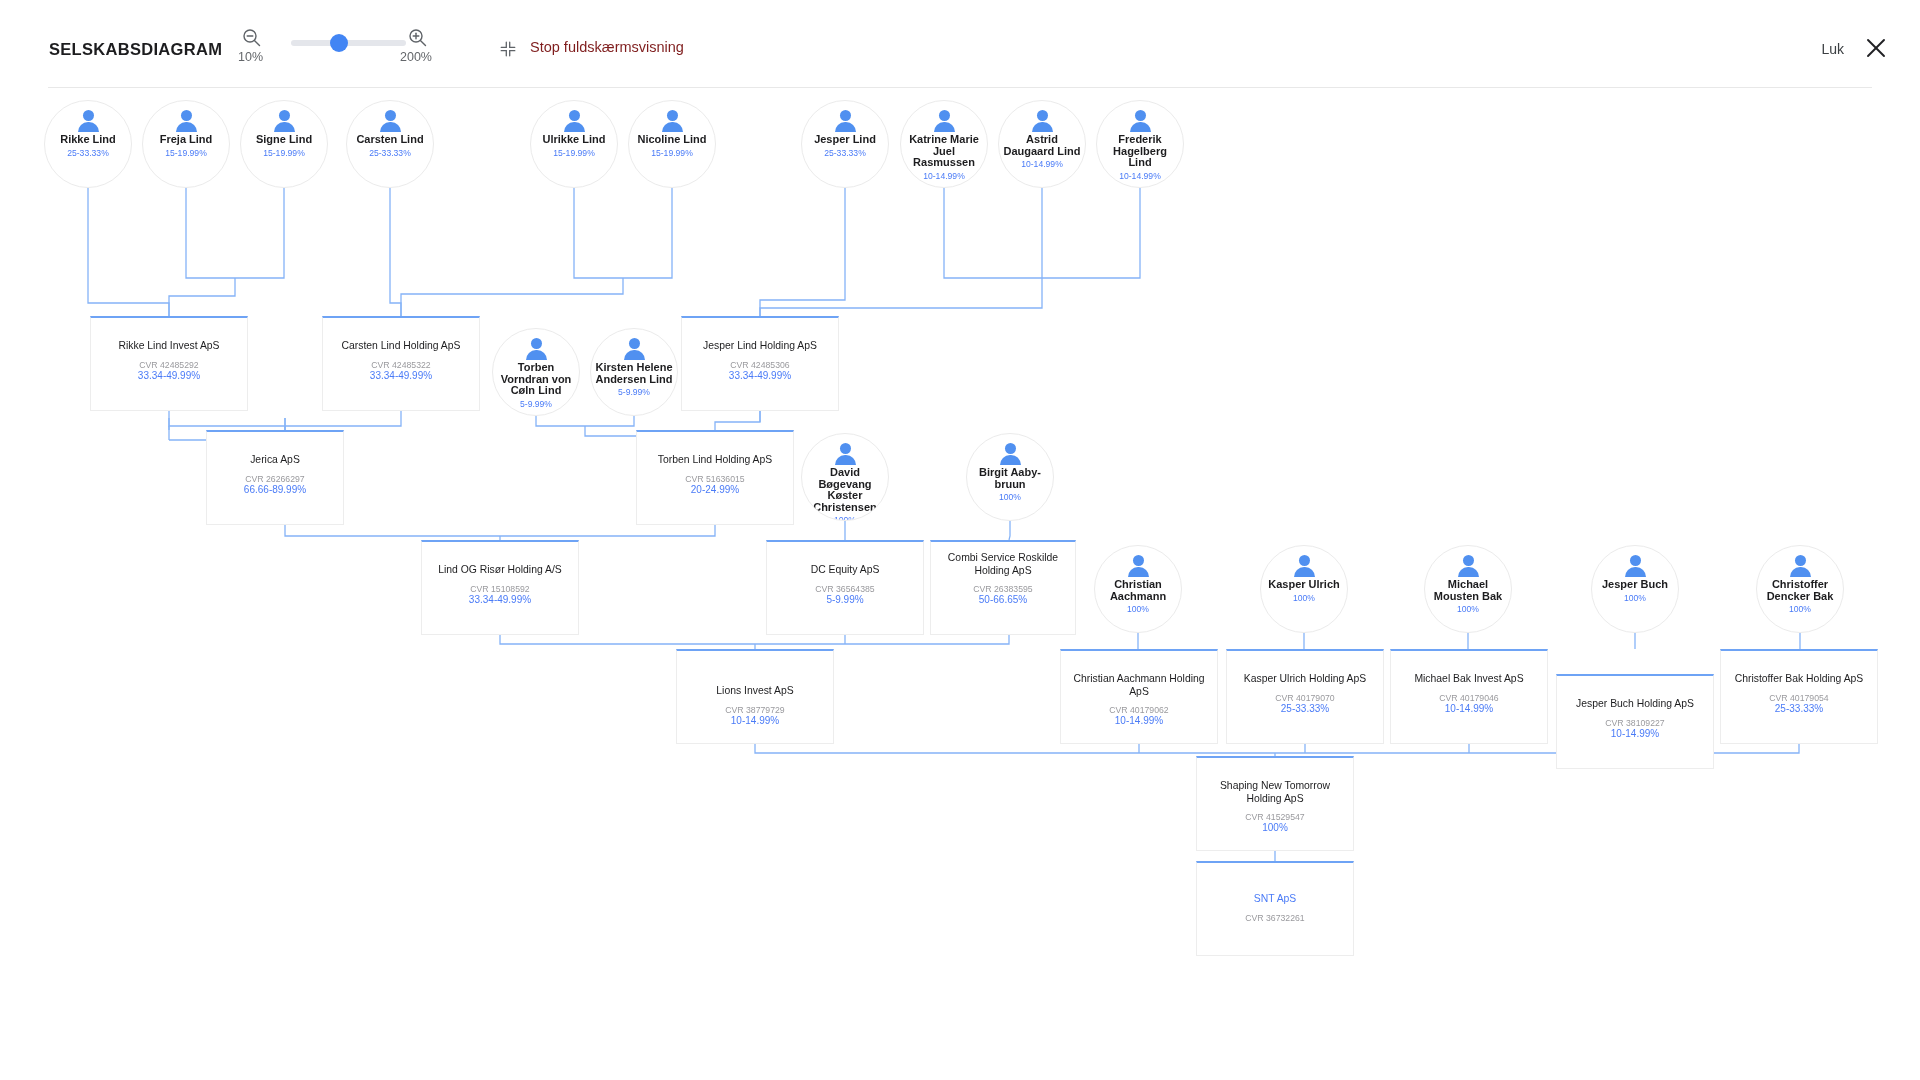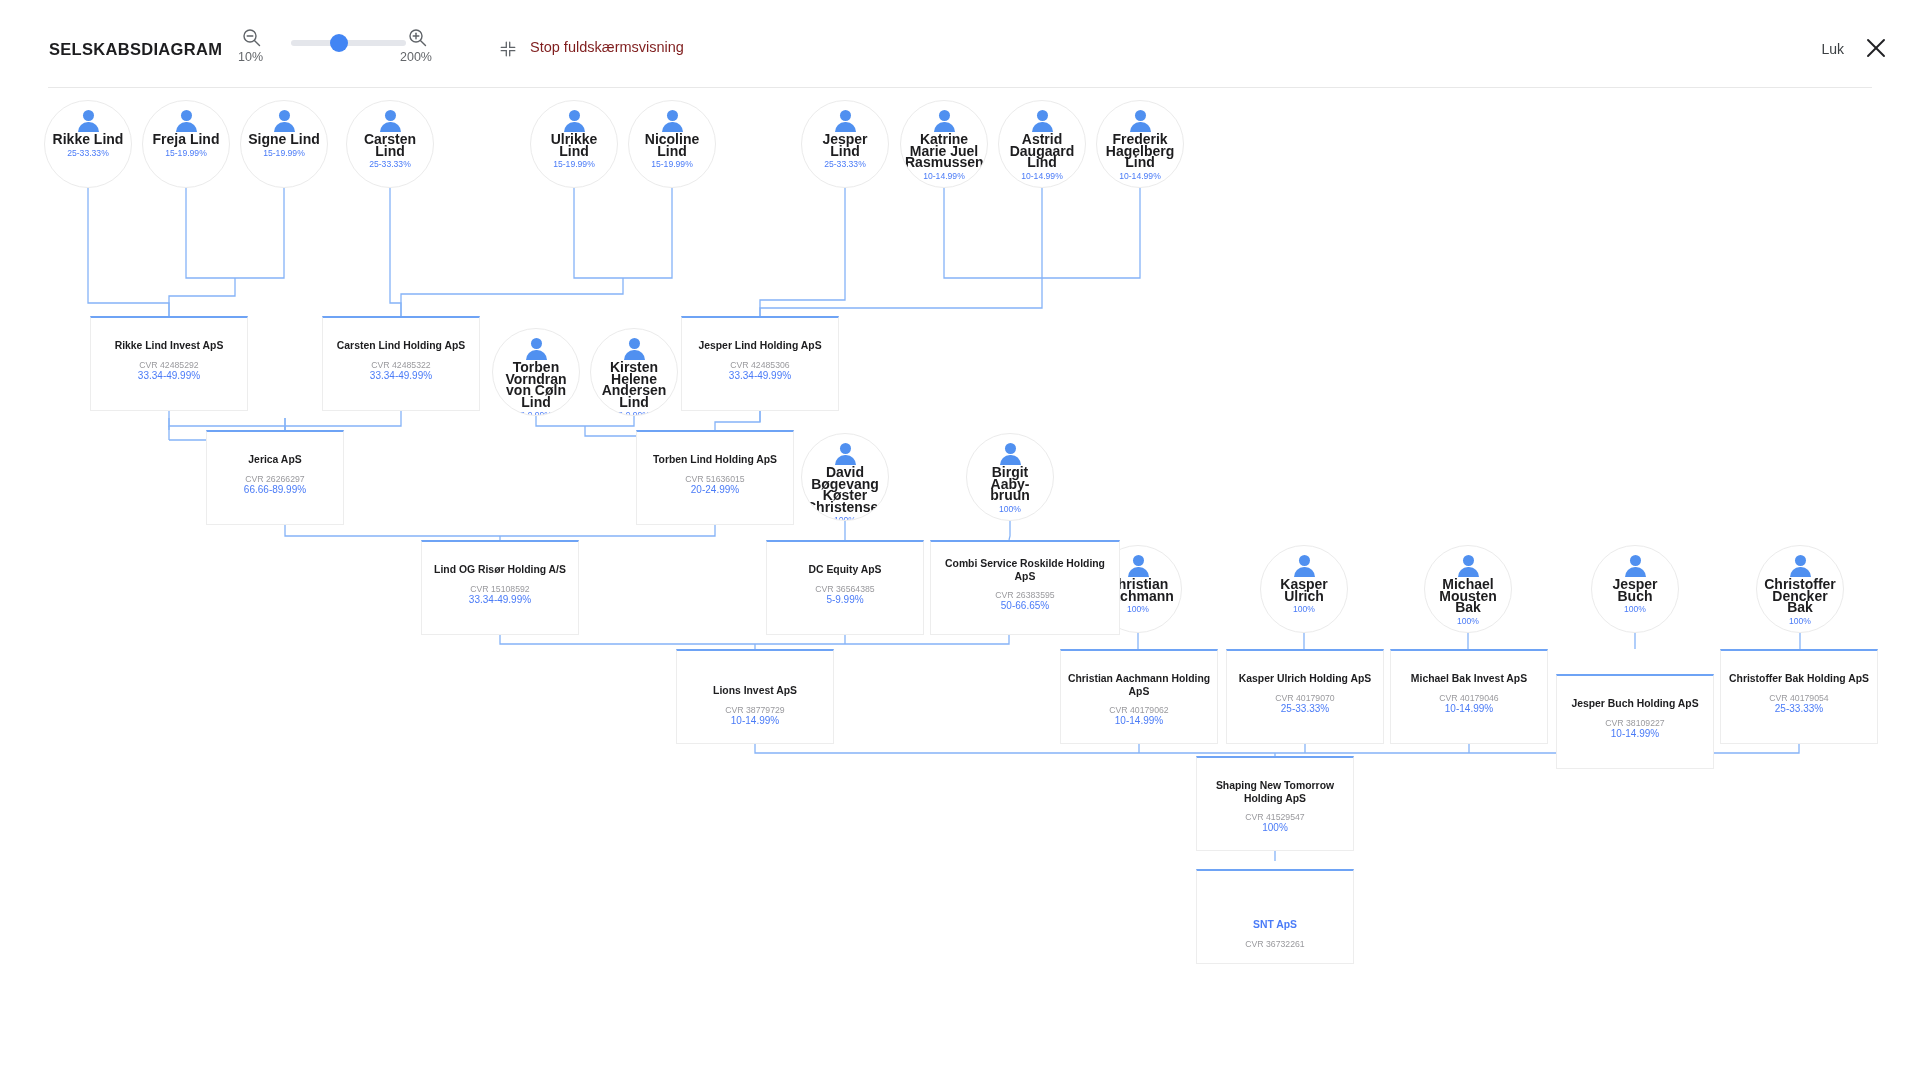--- a/index.html
+++ b/index.html
@@ -85,36 +85,36 @@
   .person .avatar .head {
     position: absolute; left: 8px; top: 0;
     width: 11px; height: 11px; border-radius: 50%; background: #5090f0;
   }
   .person .avatar .body {
     position: absolute; left: 3px; top: 12px;
     width: 21px; height: 10px;
     border-radius: 11px 11px 0 0; background: #5090f0;
   }
   .person .pname {
-    font-size: 14px; font-weight: bold; color: #1d1d1f;
+    font-size: 11px; font-weight: bold; color: #1d1d1f;
     line-height: 11.5px; padding: 0 4px;
   }
   .person .ppct {
     font-size: 8.6px; color: #4a7bf7; margin-top: 2px;
   }
 
   .company {
     position: absolute;
     background: #fff;
     border: 1px solid #ededed;
     border-top: 2px solid #6ea3f5;
     text-align: center;
   }
   .company .cname {
-    font-size: 10.4px; font-weight: bold; color: #1d1d1f;
+    font-size: 10.4px; font-weight: normal; color: #1d1d1f;
     line-height: 12.5px; padding: 0 6px;
   }
   .company .ccvr { font-size: 8.7px; color: #9a9a9e; margin-top: 7px; }
   .company .cpct { font-size: 10px; color: #4a7bf7; }
   .company.root .cname { color: #4a7bf7; }
 </style>
 </head>
 <body>
 
 <div id="header">
@@ -421,21 +421,21 @@
       <div class="company" style="left: 421px; top: 452px; width: 158px; height: 95px; padding-top: 22px;">
         <div class="cname">Lind OG Risør Holding A/S</div>
         <div class="ccvr">CVR 15108592</div>
         <div class="cpct">33.34-49.99%</div>
       </div>
       <div class="company" style="left: 766px; top: 452px; width: 158px; height: 95px; padding-top: 22px;">
         <div class="cname">DC Equity ApS</div>
         <div class="ccvr">CVR 36564385</div>
         <div class="cpct">5-9.99%</div>
       </div>
-      <div class="company" style="left: 930px; top: 452px; width: 190px; height: 95px; padding-top: 16px;">
+      <div class="company" style="left: 930px; top: 452px; width: 146px; height: 95px; padding-top: 10px;">
         <div class="cname">Combi Service Roskilde Holding ApS</div>
         <div class="ccvr">CVR 26383595</div>
         <div class="cpct">50-66.65%</div>
       </div>
       <div class="company" style="left: 676px; top: 561px; width: 158px; height: 95px; padding-top: 34px;">
         <div class="cname">Lions Invest ApS</div>
         <div class="ccvr">CVR 38779729</div>
         <div class="cpct">10-14.99%</div>
       </div>
       <div class="company" style="left: 1060px; top: 561px; width: 158px; height: 95px; padding-top: 22px;">
@@ -461,18 +461,18 @@
       <div class="company" style="left: 1720px; top: 561px; width: 158px; height: 95px; padding-top: 22px;">
         <div class="cname">Christoffer Bak Holding ApS</div>
         <div class="ccvr">CVR 40179054</div>
         <div class="cpct">25-33.33%</div>
       </div>
       <div class="company" style="left: 1196px; top: 668px; width: 158px; height: 95px; padding-top: 22px;">
         <div class="cname">Shaping New Tomorrow Holding ApS</div>
         <div class="ccvr">CVR 41529547</div>
         <div class="cpct">100%</div>
       </div>
-      <div class="company root" style="left: 1196px; top: 773px; width: 158px; height: 95px; padding-top: 48px; margin-top: 8px;">
+      <div class="company root" style="left: 1196px; top: 773px; width: 158px; height: 95px; padding-top: 30px;">
         <div class="cname">SNT ApS</div>
         <div class="ccvr">CVR 36732261</div>
       </div>
     </div>
 </div>
 
 </body></html>

